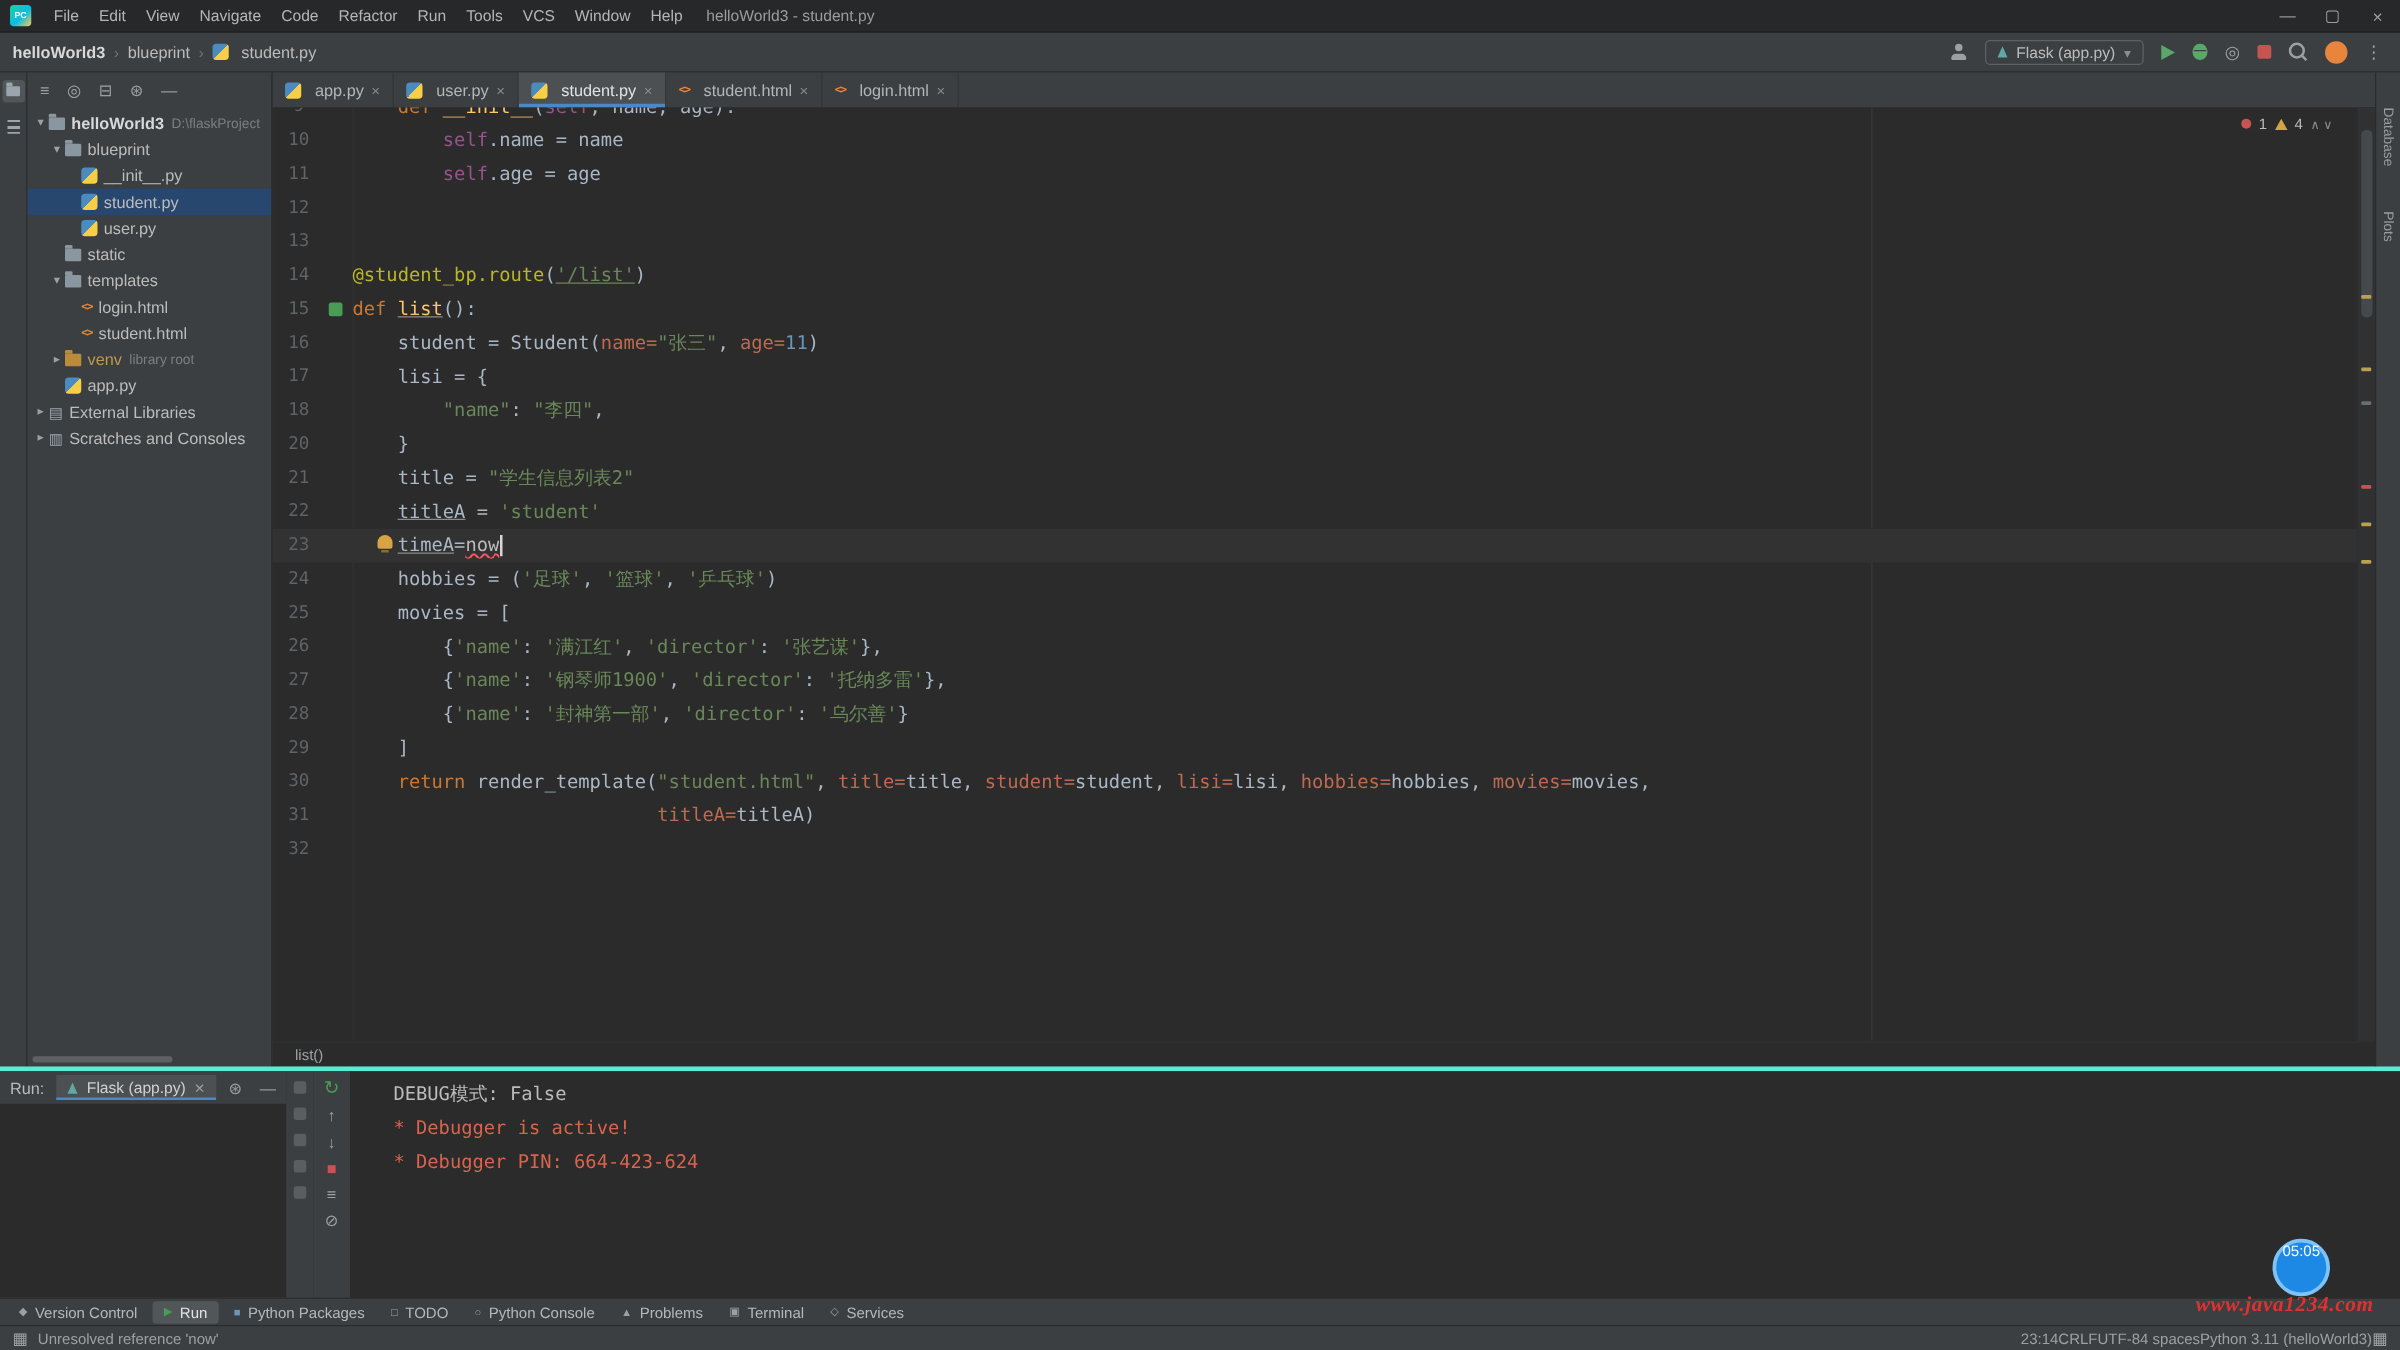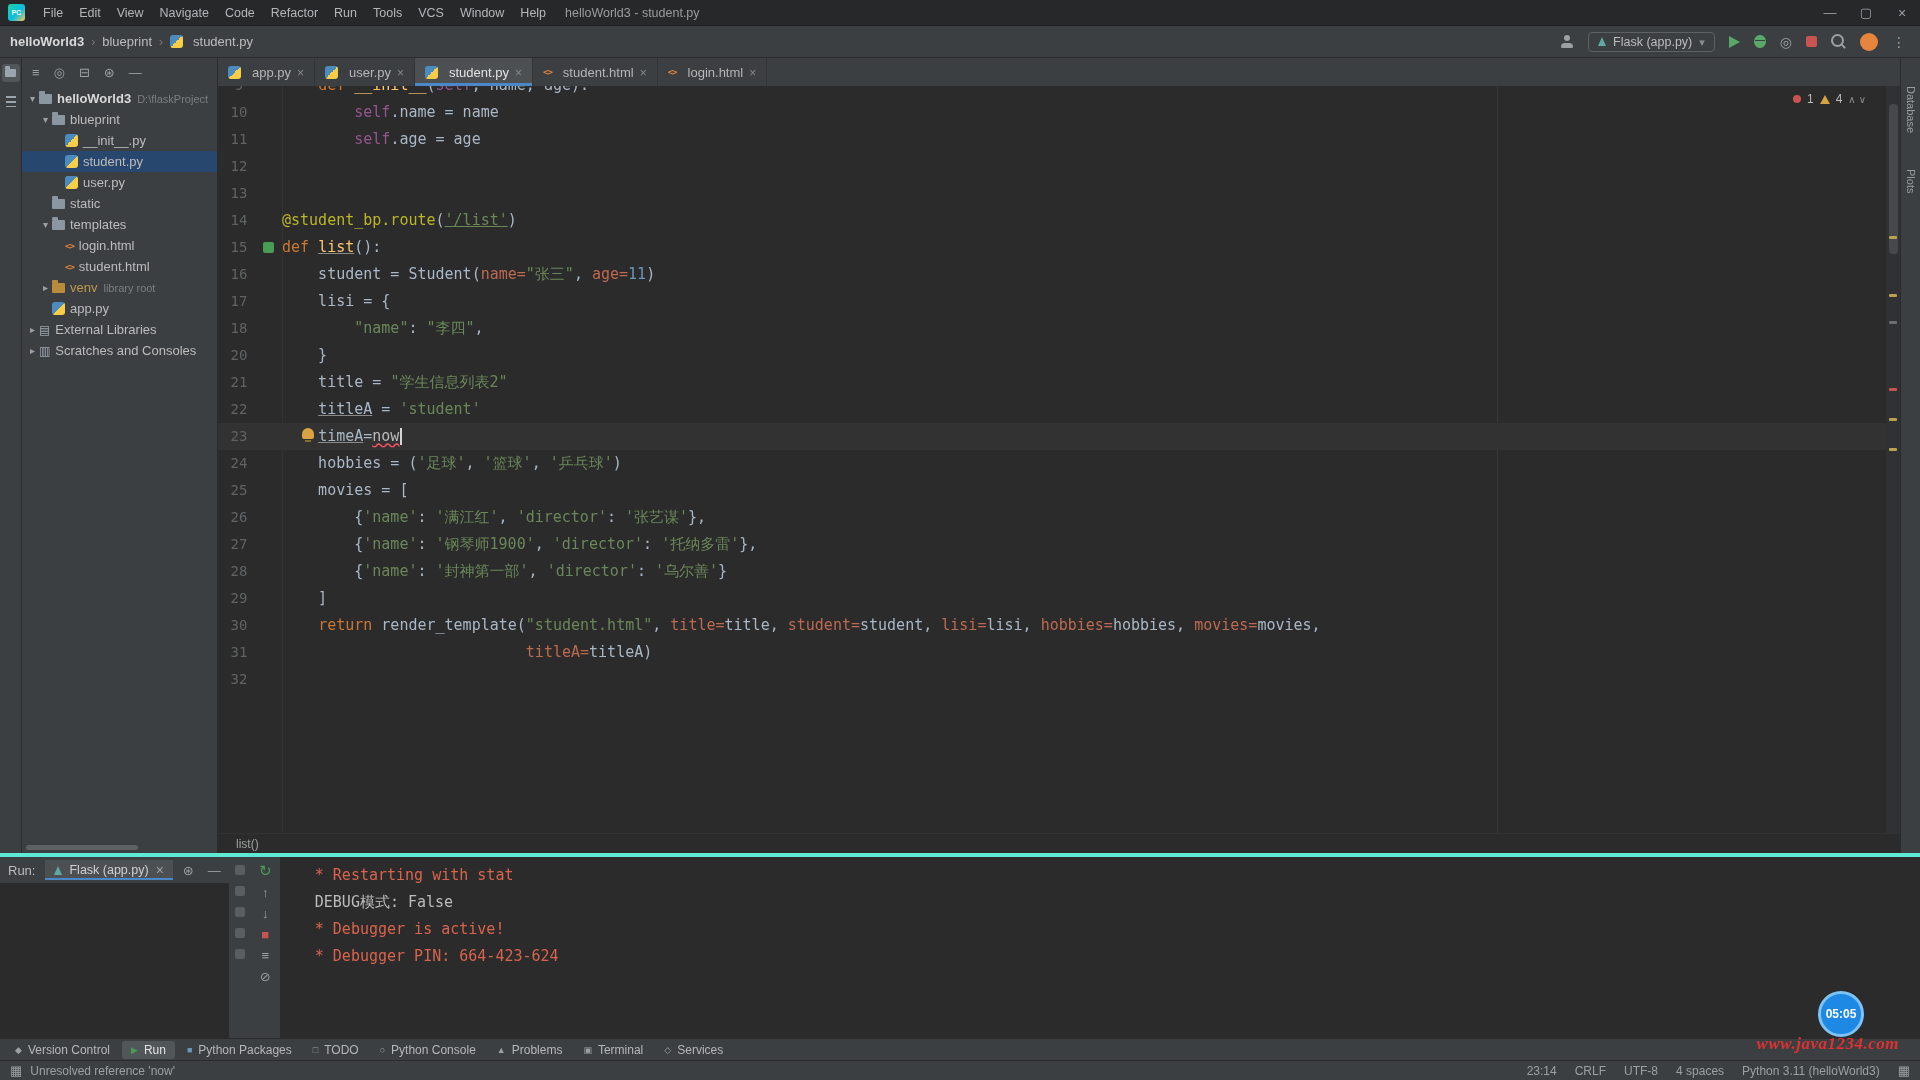--- a/index.html
+++ b/index.html
@@ -130,21 +130,21 @@
   .twi{font-size:9px;color:#9da0a2;display:inline-flex}
   .twi-version-control::before{content:"◆"}
   .twi-run::before{content:"▶";color:#499C54}
   .twi-python-packages::before{content:"■";color:#6897BB}
   .twi-todo::before{content:"□"}
   .twi-python-console::before{content:"○"}
   .twi-problems::before{content:"▲"}
   .twi-terminal::before{content:"▣"}
   .twi-services::before{content:"◇"}
   .statusbar{height:20px;background:#3c3f41;border-top:1px solid #2b2b2b;display:flex;align-items:center;padding:0 10px;font-size:12px;color:#9da0a2;gap:8px}
-  .sright{margin-left:auto;display:flex;gap:18px;align-items:center}
+  .sright{margin-left:auto;display:flex;align-items:center}
 
   
   .gph{color:#9da0a2;font-size:13px;line-height:1;display:inline-flex}
   .gph-project-view::before{content:"≡"}
   .gph-locate::before{content:"◎"}
   .gph-collapse-all::before{content:"⊟"}
   .gph-settings::before{content:"⊛"}
   .gph-hide::before{content:"—"}
   .gph-minimize::before{content:"—"}
   .gph-maximize::before{content:"▢"}
@@ -152,21 +152,21 @@
   .gph-rerun::before{content:"↻";color:#499C54;font-size:15px}
   .gph-up::before{content:"↑"}
   .gph-down::before{content:"↓"}
   .gph-stop::before{content:"■";color:#C75450}
   .gph-menu::before{content:"≡"}
   .gph-clear::before{content:"⊘"}
   .gph-grid::before{content:"▦"}
 
   
   .watermark{position:absolute;top:1034px;right:21px;font-family:"Liberation Serif",serif;font-style:italic;font-weight:bold;font-size:17px;color:#E03131;z-index:60;letter-spacing:.5px}
-  .timer{position:absolute;left:1818px;top:991px;width:46px;height:46px;border-radius:50%;background:#1E88E5;border:3px solid #7EC3F7;display:flex;align-items:center;justify-content:center;color:#fff;font-size:12px;font-weight:bold;z-index:60}
+  .timer{position:absolute;left:1818px;top:991px;width:46px;height:46px;border-radius:50%;background:#1E88E5;border:3px solid #7EC3F7;display:flex;justify-content:center;color:#fff;font-size:12px;font-weight:normal;z-index:60}
 </style>
 </head>
 <body>
 
 <div class="app">
 
   <div class="titlebar">
     <div class="logo"></div>
     <div class="menus" id="menus">
         <span class="menu-item">File</span>
@@ -489,21 +489,20 @@
       </div>
       <div class="runtools" id="runtools">
           <span class="gph gph-rerun"></span>
           <span class="gph gph-up"></span>
           <span class="gph gph-down"></span>
           <span class="gph gph-stop"></span>
           <span class="gph gph-menu"></span>
           <span class="gph gph-clear"></span>
         </div>
       <div class="console" id="console">
-          <div class="con-line con-err"> * Restarting with stat</div>
           <div class="con-line con-out">DEBUG模式: False</div>
           <div class="con-line con-err"> * Debugger is active!</div>
           <div class="con-line con-err"> * Debugger PIN: 664-423-624</div>
         </div>
     </div>
   </div>
 
   <div class="twbar" id="twbar">
       <div class="twb">
         <span class="twi twi-version-control"></span>

